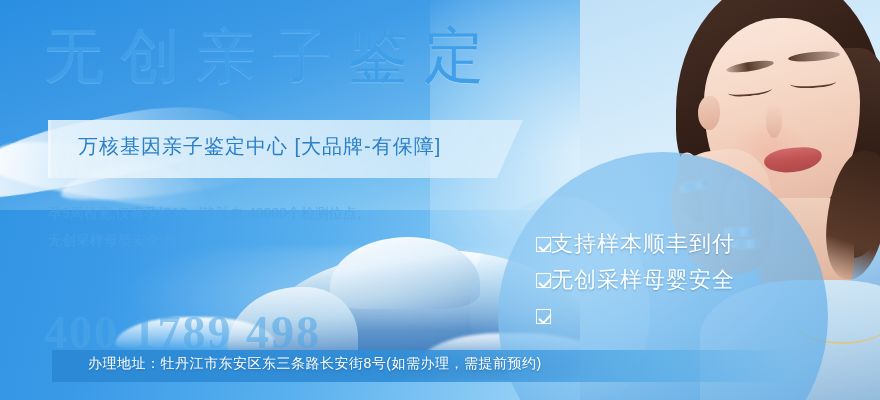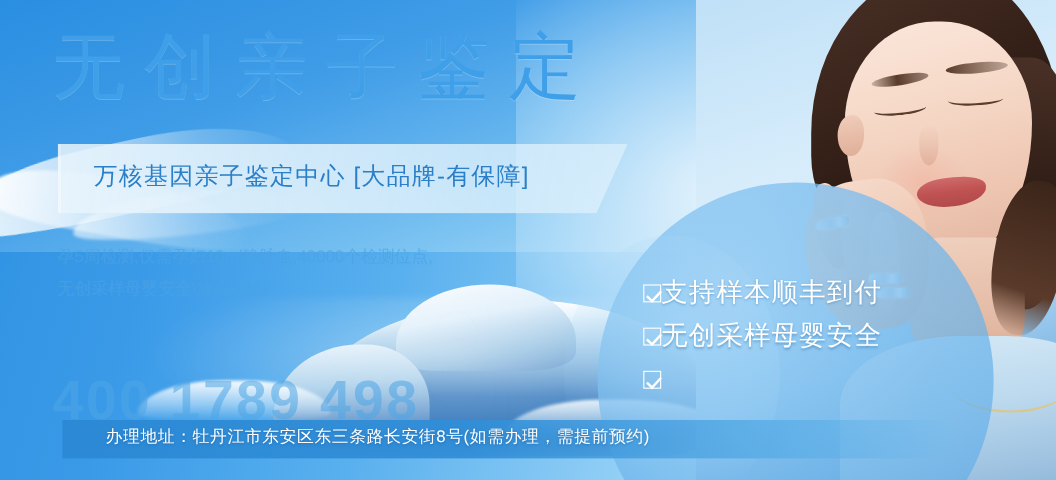--- a/index.html
+++ b/index.html
@@ -236,21 +236,21 @@
     text-shadow:0 0 1px rgba(90,175,235,.5);
   }
   .hot-label{
     position:absolute;left:48px;top:285px;
     font-size:18px;letter-spacing:4px;color:#58abe6;opacity:.60;
     white-space:nowrap;
   }
   .hotline{
     position:absolute;left:44px;top:306px;
     font-size:46px;font-weight:bold;letter-spacing:2px;
-    color:#4ea6e6;opacity:.55;white-space:nowrap;
+    color:#4ea6e6;opacity:.55;white-space:nowrap;font-family:Liberation Serif, serif;
   }
 
   
   .price-wrap{
     position:absolute;left:620px;top:188px;
     display:flex;align-items:flex-end;gap:7px;
   }
   .price-num{
     font-size:45px;font-weight:bold;color:#f2564a;line-height:1;
     letter-spacing:-1px;

